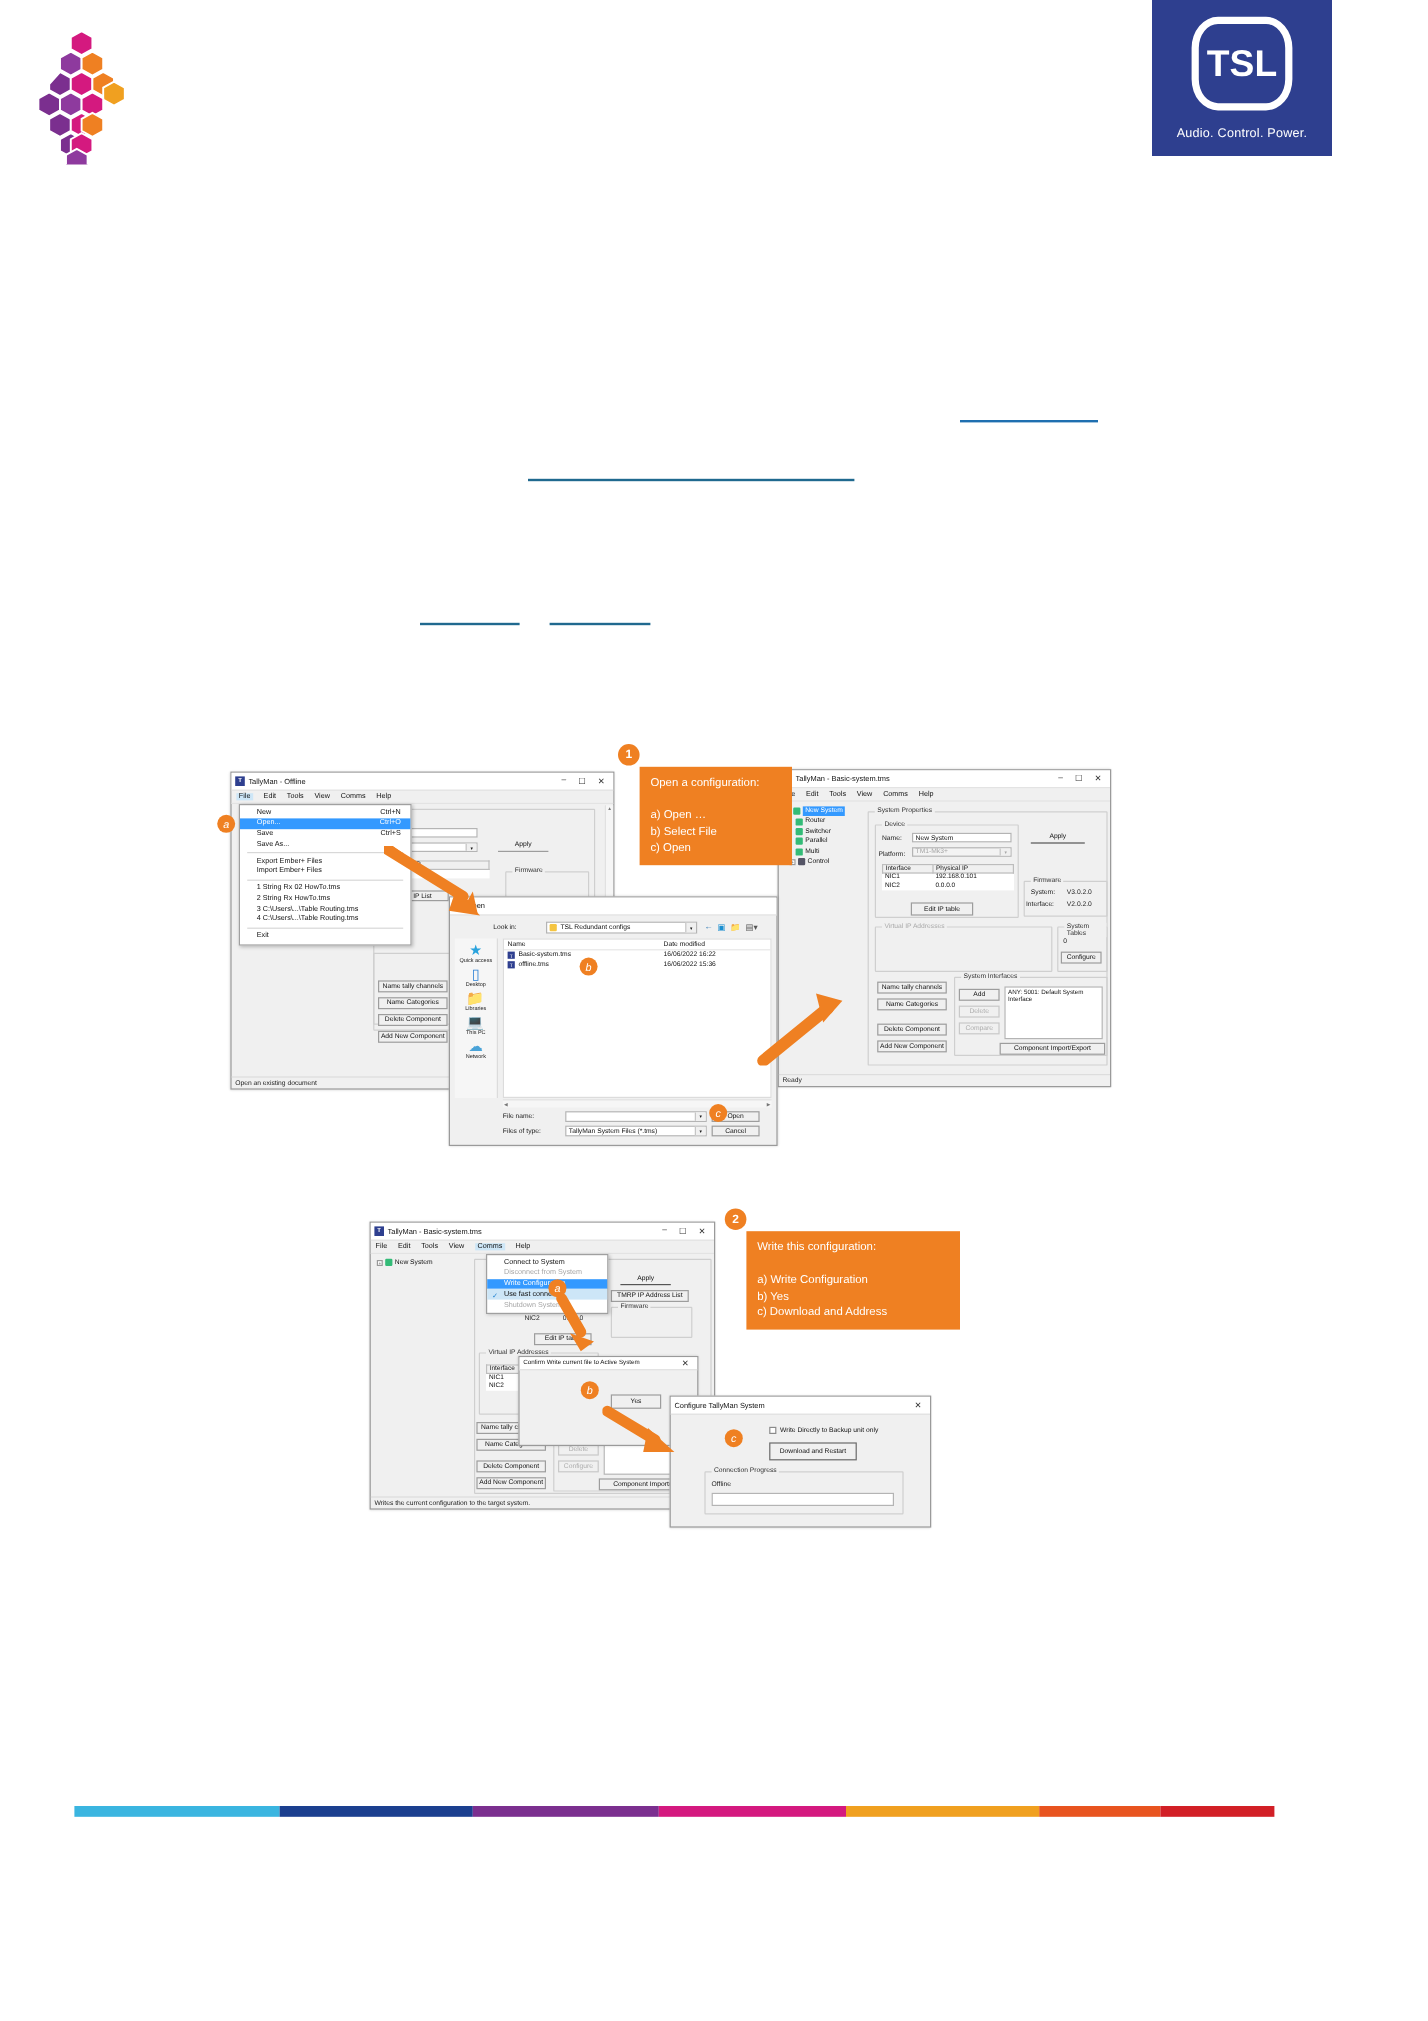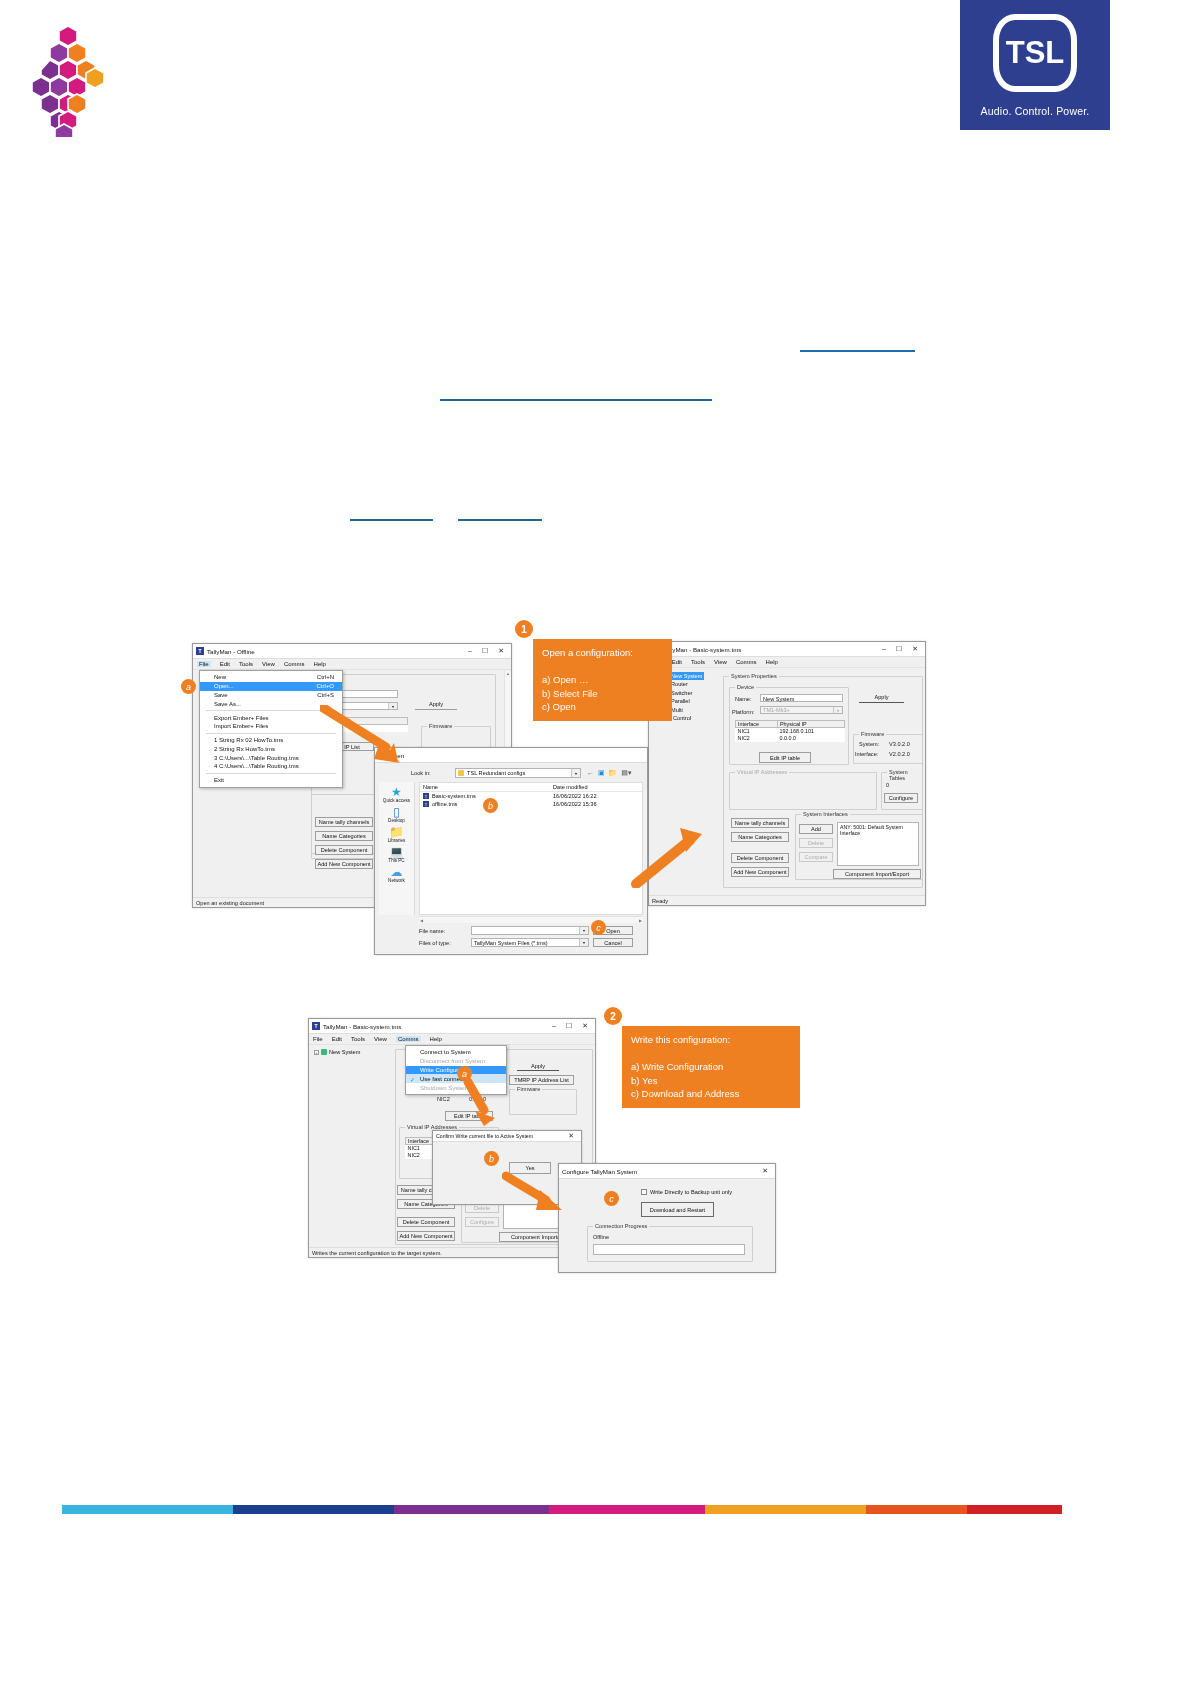--- a/index.html
+++ b/index.html
@@ -503,21 +503,21 @@
     <span>TallyMan System Files (*.tms)</span>
     <span class="arw">▾</span>
   </div>
   <div class="btn" style="left:218px; top:190px; width:40px; height:9px;">Cancel</div>
 </div>
 
 <div class="badge" style="left:483px; top:798px;">b</div>
 <div class="badge" style="left:591px; top:920px; z-index:50;">c</div>
 
 <div class="callnum" style="left:515px; top:620px;">1</div>
-<div class="callout" style="left:533px; top:639px; width:139px;">Open a configuration:
+<div class="callout" style="left:533px; top:639px; width:127px;">Open a configuration:
 
 a) Open …
 b) Select File
 c) Open</div>
 
 <div class="win" style="left:308px; top:1018px; width:288px; height:240px;">
   <div class="titlebar">
     <span class="tico">T</span>
     <span class="ttl">TallyMan - Basic-system.tms</span>
     <span class="wbtns">

